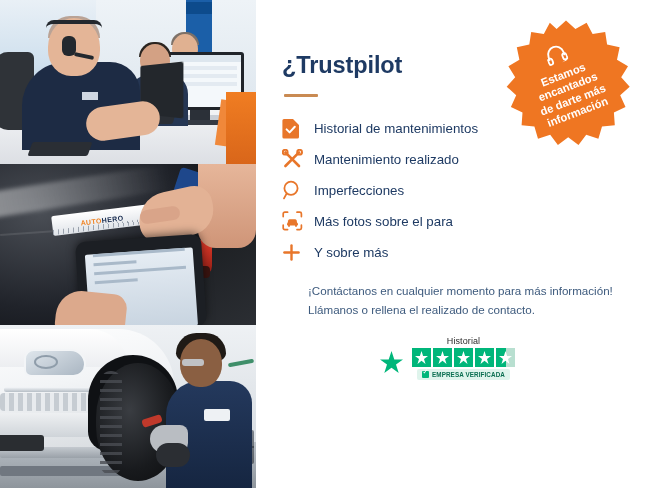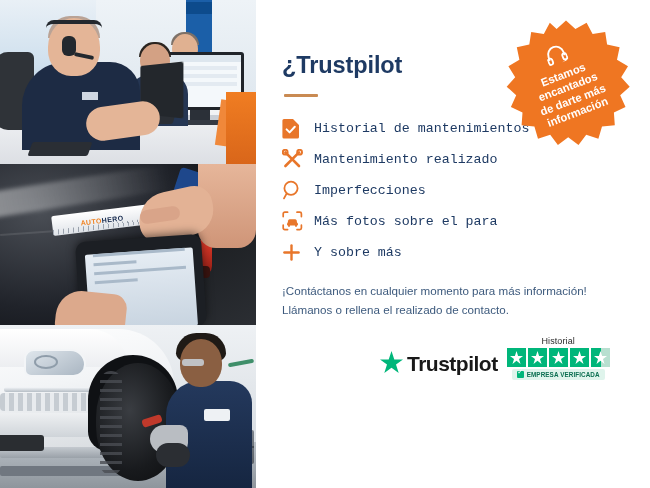--- a/index.html
+++ b/index.html
@@ -175,24 +175,24 @@
     background:#3f8f6a; border-radius:2px; transform:rotate(-10deg); }
 
   
   .content { position:relative; flex:1; padding:52px 0 0 26px; }
   .headline { font-size:23.5px; font-weight:bold; line-height:1.18; color:#1e3a63; letter-spacing:-.1px; }
   .rule { width:34px; height:3px; background:#c98a52; margin:14px 0 0 2px; border-radius:1px; }
 
   .features { list-style:none; margin:16px 0 0 0; }
   .feature { display:flex; align-items:center; height:31px; }
   .f-icon { width:30px; flex:0 0 30px; display:flex; align-items:center; justify-content:flex-start; }
-  .f-label { font-size:13.3px; color:#1e3a63; padding-left:2px;font-family:Liberation Mono, monospace; }
+  .f-label { font-size:13.3px; color:#1e3a63; padding-left:2px; }
 
   .blurb { margin-top:14px; font-size:11.6px; line-height:1.62; color:#3d5a7d; }
-  .blurb div { white-space:nowrap; }
+  .blurb div { white-space:nowrap;margin-left:26px; }
 
   
   .tp-wrap { position:absolute; left:124px; top:336px; display:flex; align-items:flex-end; gap:9px; }
   .tp-logo { display:flex; align-items:center; gap:4px; padding-bottom:3px; }
   .tp-name { font-size:21px; font-weight:bold; color:#191919; letter-spacing:-.5px; }
   .tp-right { display:flex; flex-direction:column; align-items:center; gap:2px; }
   .tp-excelente { font-size:9px; color:#2b2b2b; letter-spacing:.1px; }
   .tp-stars { display:flex; gap:2px; }
   .tp-star { width:19px; height:19px; background:#00b67a; display:flex; align-items:center; justify-content:center; }
   .tp-star.half { background:linear-gradient(90deg,#00b67a 0 52%,#b8dfd0 52% 100%); }
@@ -395,21 +395,20 @@
       <div>Llámanos o rellena el realizado de contacto.</div>
     </div>
 
     <div class="tp-wrap">
       <div class="tp-logo">
         <span>
           <svg width="23" height="22" viewBox="0 0 23 22">
             <path d="M11.5 0l2.8 8.4H23l-7 5.1 2.7 8.4-7.2-5.2L4.3 22 7 13.5 0 8.4h8.7z" fill="#00b67a"></path>
           </svg>
         </span>
-        <span class="tp-name">Trustpilot</span>
       </div>
       <div class="tp-right">
         <div class="tp-excelente">Historial</div>
         <div class="tp-stars">
           <span class="tp-star">
             <svg width="13" height="13" viewBox="0 0 13 13">
                 <path d="M6.5 0l1.6 4.9H13L9 7.9l1.5 5L6.5 9.8 2.5 12.9 4 7.9 0 4.9h4.9z" fill="#fff"></path>
               </svg>
           </span>
           <span class="tp-star">

